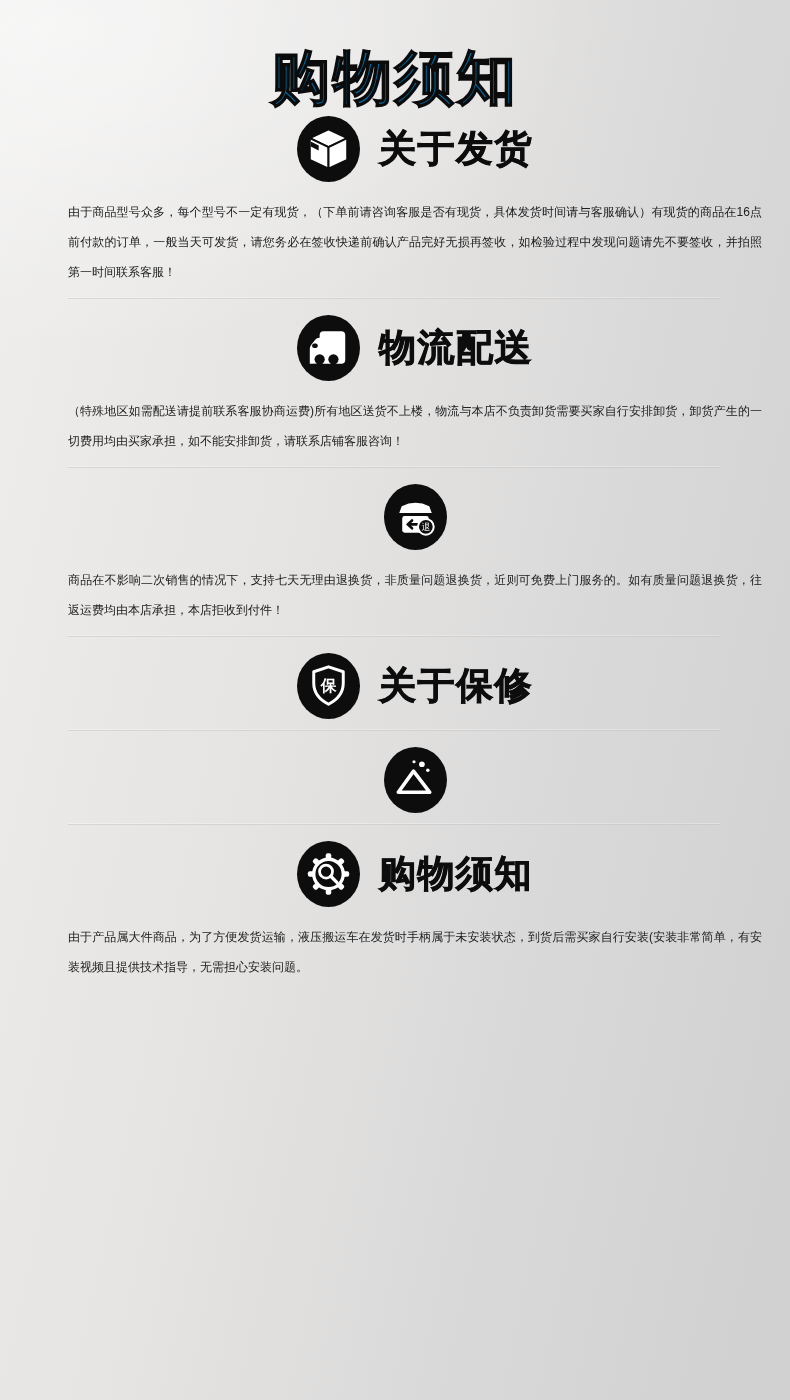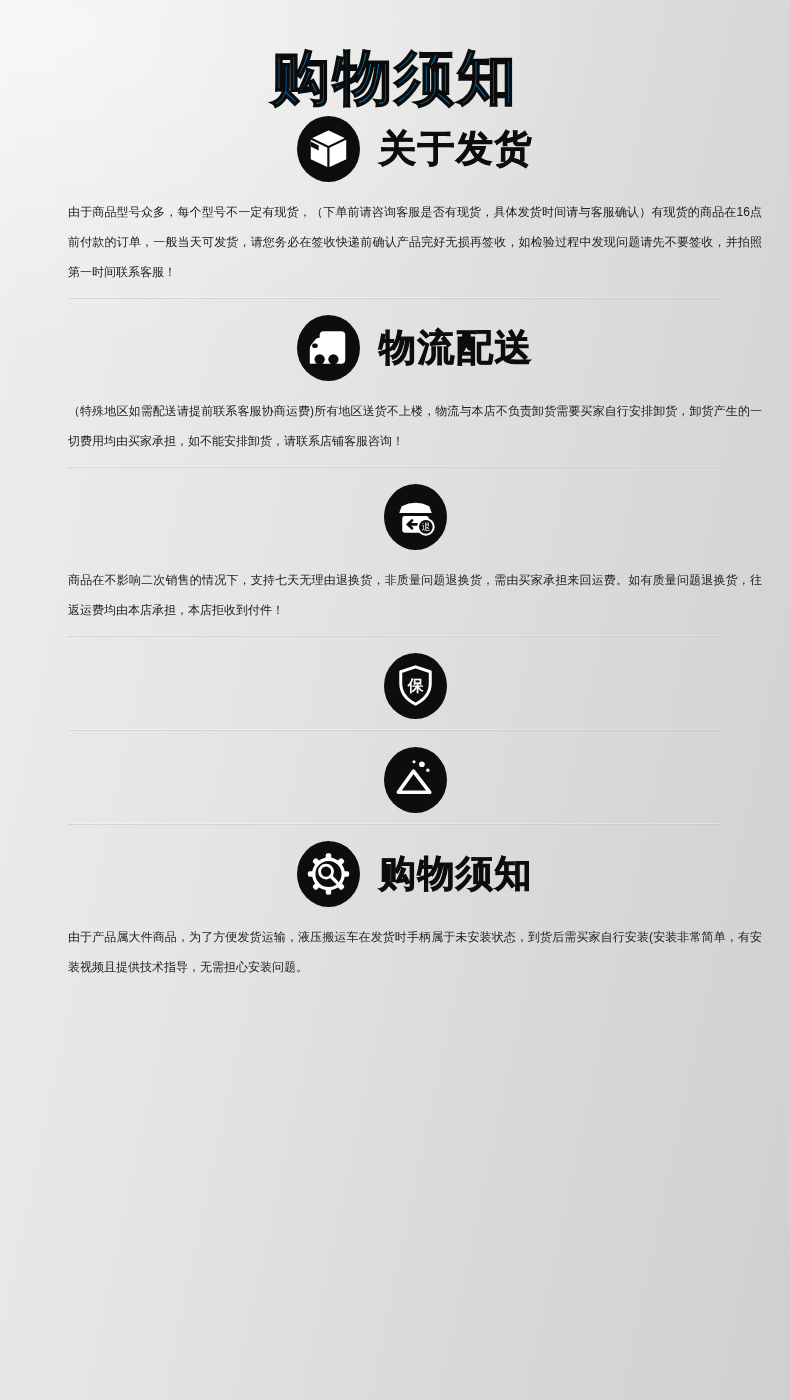--- a/index.html
+++ b/index.html
@@ -93,32 +93,33 @@
         <span class="icon-circle">
           <svg viewBox="0 0 64 64" aria-hidden="true">
             <path d="M18,21 q14,-7 28,0 l2.5,7 h-33 z" fill="#ffffff"></path>
             <rect x="18.5" y="31" width="27" height="17" rx="2.5" fill="#ffffff"></rect>
             <path d="M35,39.5 H25 M28.5,35.5 l-4.5,4 4.5,4" stroke="#0d0d0d" stroke-width="2.6" fill="none" stroke-linecap="round" stroke-linejoin="round"></path>
             <circle cx="42.5" cy="42" r="8" fill="#0d0d0d" stroke="#ffffff" stroke-width="2"></circle>
             <text x="42.5" y="45.2" font-size="9" fill="#ffffff" text-anchor="middle">退</text>
           </svg>
         </span>
       </div>
-      <div class="sec-body">商品在不影响二次销售的情况下，支持七天无理由退换货，非质量问题退换货，需由买家承担来回运费。如有质量问题退换货，往返运费均由本店承担，本店拒收到付件！</div>
+      <div class="sec-body">商品在不影响二次销售的情况下，支持七天无理由退换货，非质量问题退换货，近则可免费上门服务的。如有质量问题退换货，往返运费均由本店承担，本店拒收到付件！</div>
       <div class="divider"></div>
     </div>
 
     <div class="section">
       <div class="sec-head">
         <span class="icon-circle">
           <svg viewBox="0 0 64 64" aria-hidden="true">
             <path d="M32,12.5 l15,5 v11.5 q0,14 -15,21.5 q-15,-7.5 -15,-21.5 v-11.5 z" fill="none" stroke="#ffffff" stroke-width="3" stroke-linejoin="round"></path>
             <text x="32" y="37.5" font-size="16" font-weight="bold" fill="#ffffff" text-anchor="middle">保</text>
           </svg>
         </span>
+        <span class="sec-title">关于保修</span>
       </div>
       <div class="divider"></div>
     </div>
 
     <div class="section">
       <div class="sec-head">
         <span class="icon-circle">
           <svg viewBox="0 0 64 64" aria-hidden="true">
             <path d="M30,23 L46.5,44.5 H14.5 z" fill="none" stroke="#ffffff" stroke-width="3.6" stroke-linejoin="round"></path>
             <circle cx="38.5" cy="16" r="2.9" fill="#ffffff"></circle>

